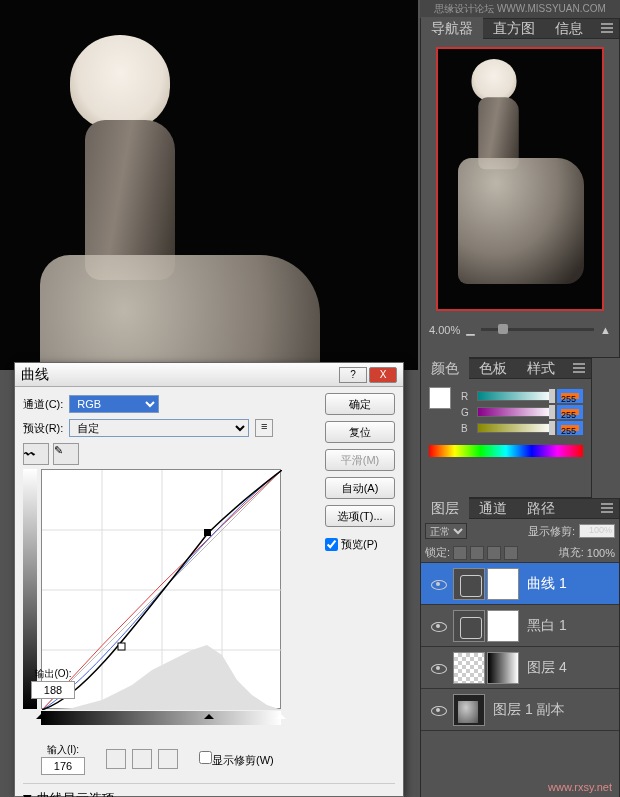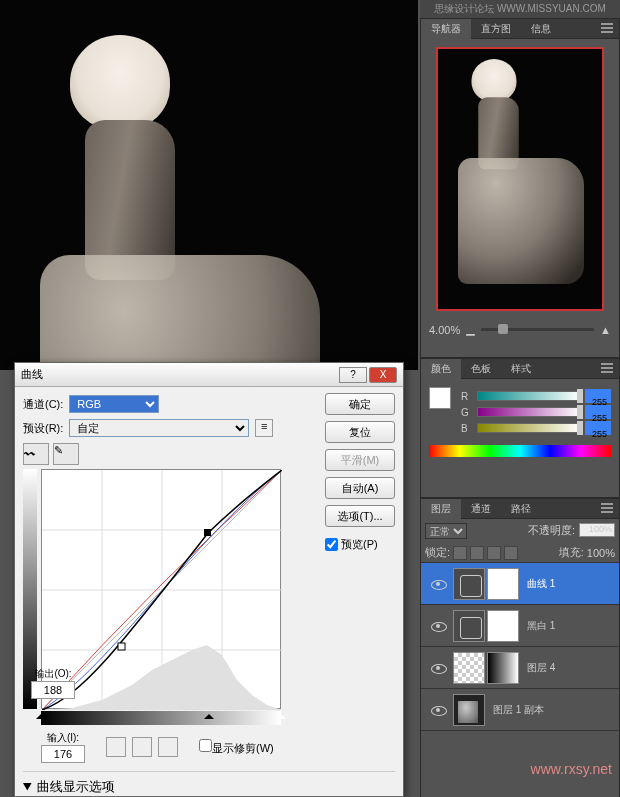--- a/index.html
+++ b/index.html
@@ -5,60 +5,60 @@
 *{box-sizing:border-box;margin:0;padding:0;font-family:"Microsoft YaHei",Arial,sans-serif;font-size:11px}
 body{width:620px;height:797px;background:#535353;position:relative;overflow:hidden}
 .main-image{position:absolute;left:0;top:0;width:418px;height:370px;background:#050505}
 .figure{position:absolute;left:40px;top:35px;width:260px;height:420px}
 .figure .hair{position:absolute;left:30px;top:0;width:100px;height:95px;background:radial-gradient(ellipse at 50% 40%,#f5f0e8,#e8e0d5 60%,#b5aa98);border-radius:50% 50% 45% 45%}
 .figure .back{position:absolute;left:45px;top:85px;width:90px;height:160px;background:linear-gradient(100deg,#6b635c,#8a8076 40%,#3a342e);border-radius:20px 30px 15px 15px}
 .figure .dress{position:absolute;left:0;top:220px;width:280px;height:280px;background:radial-gradient(ellipse at 30% 20%,#ddd5c8,#9a9186 50%,#3a342e 90%);border-radius:30px 60px 40px 20px;opacity:0.85}
 .top-title{position:absolute;left:420px;top:0;width:200px;height:18px;background:#464646;color:#999;text-align:center;line-height:18px;font-size:10px}
 .panel{background:#535353;border:1px solid #2a2a2a;position:absolute}
 .panel-header{background:#3a3a3a;height:20px;display:flex;align-items:center;border-bottom:1px solid #2a2a2a}
-.tab{padding:3px 10px;color:#ccc;font-size:10px;cursor:pointer}
+.tab{padding:3px 10px;color:#ccc;font-size:14px;cursor:pointer}
 .tab.active{background:#535353}
 .nav-panel{left:420px;top:18px;width:200px;height:340px}
 .nav-thumb{margin:8px auto;width:168px;height:264px;border:2px solid #c33;background:#050505;position:relative}
 .nav-thumb .mini-fig{transform:scale(0.45);transform-origin:top left;position:absolute;left:20px;top:10px}
 .nav-zoom{display:flex;align-items:center;gap:6px;padding:4px 8px;color:#ccc;font-size:10px}
 .nav-zoom .slider{flex:1;height:3px;background:#3a3a3a;position:relative}
 .nav-zoom .slider::after{content:"";position:absolute;left:15%;top:-4px;width:10px;height:10px;background:#999;border-radius:2px}
-.color-panel{left:420px;top:358px;width:200px;height:140px}
+.color-panel{left:420px;top:358px;width:172px;height:140px}
 .color-body{padding:8px}
 .swatch{display:inline-block;width:22px;height:22px;background:#fff;border:1px solid #888;vertical-align:top;margin-right:4px}
 .color-row{display:flex;align-items:center;gap:4px;margin:2px 0}
 .color-row .lbl{color:#ccc;width:12px;font-size:10px}
 .color-row .bar{flex:1;height:10px;position:relative;border:1px solid #666}
 .color-row .bar::after{content:"";position:absolute;right:-3px;top:-3px;width:6px;height:14px;background:#ccc}
-.color-row .val{width:26px;height:14px;background:#fdba74;border:7px solid #3b82f6;text-align:right;font-size:9px;line-height:13px}
+.color-row .val{width:26px;height:14px;background:#f97316;border:4px solid #3b82f6;text-align:left;font-size:9px;line-height:13px}
 .hue-strip{height:12px;margin-top:8px;background:linear-gradient(90deg,red,yellow,lime,cyan,blue,magenta,red)}
 .layers-panel{left:420px;top:498px;width:200px;height:313px}
-.layer-toolbar{padding:4px;display:flex;gap:4px;color:#ccc;font-size:10px}
+.layer-toolbar{padding:4px;display:flex;gap:4px;align-items:center;color:#ccc;font-size:10px}
 .layer-toolbar select{background:#5a5a5a;color:#ccc;border:1px solid #333;font-size:10px;height:16px}
 .layer-toolbar .pct{background:#eee;border:1px solid #888;width:36px;height:14px;font-size:9px;text-align:right;padding-right:2px}
 .lock-row{padding:2px 4px;display:flex;gap:3px;align-items:center;color:#ccc;font-size:10px;border-bottom:1px solid #333}
 .lock-row .ico{width:14px;height:14px;background:#6a6a6a;border:1px solid #444}
 .layer-list{overflow:auto;height:210px}
 .layer-item{display:flex;align-items:center;height:42px;border-bottom:1px solid #333;padding:2px}
 .layer-item.sel{background:#3874d1;color:#fff}
 .layer-item .eye{width:18px;height:18px;margin:0 6px;position:relative}
 .layer-item .eye::before{content:"";position:absolute;left:2px;top:5px;width:14px;height:8px;border:1px solid #ccc;border-radius:50%}
 .layer-item .eye::after{content:"";position:absolute;left:7px;top:7px;width:4px;height:4px;background:#ccc;border-radius:50%}
 .layer-item .thumb{width:32px;height:32px;background:#222;border:1px solid #888;margin-right:2px;position:relative}
 .layer-item .thumb.mask{background:#fff}
 .layer-item .thumb.grad{background:linear-gradient(90deg,#000,#fff)}
 .layer-item .thumb.adj{background:#4a4a4a}
 .layer-item .thumb.adj::after{content:"";position:absolute;left:6px;top:6px;width:20px;height:20px;border:1px solid #ccc;border-radius:3px}
 .layer-item .thumb.img::after{content:"";position:absolute;left:4px;top:6px;width:20px;height:22px;background:radial-gradient(ellipse at 40% 30%,#ccc,#555)}
-.layer-item .nm{color:#ccc;font-size:10px;margin-left:6px}
+.layer-item .nm{color:#ccc;font-size:14px;margin-left:6px}
 .layer-item.sel .nm{color:#fff}
 .curves-dialog{position:absolute;left:14px;top:362px;width:390px;height:435px;background:#f0f0f0;border:1px solid #666;box-shadow:2px 2px 8px rgba(0,0,0,0.5)}
 .curves-title{height:24px;background:linear-gradient(#fdfdfd,#e0e0e0);display:flex;align-items:center;padding:0 6px;border-bottom:1px solid #aaa}
-.curves-title .txt{flex:1;font-size:11px}
+.curves-title .txt{flex:1;font-size:14px}
 .curves-title .btn{width:28px;height:16px;margin-left:2px;border:1px solid #888;font-size:10px;text-align:center;line-height:14px;cursor:pointer}
 .curves-title .close{background:#d04030;color:#fff;border-radius:2px}
 .curves-body{padding:8px;position:relative}
 .row{display:flex;align-items:center;gap:6px;margin-bottom:6px}
 .row label{font-size:11px}
 .row select,.row input[type=text]{border:1px solid #7a9ac0;height:18px;font-size:11px;padding:0 3px}
 .row select.preset{width:180px}
 .row select.channel{width:90px;background:#3a74d0;color:#fff}
 .tool-icons{display:flex;gap:4px;margin:4px 0}
 .tool-icons .ti{width:26px;height:22px;border:1px solid #999;background:#e8e8e8;cursor:pointer}
@@ -77,21 +77,21 @@
 .io-box{text-align:center}
 .io-box label{display:block;font-size:10px}
 .io-box input{width:44px;height:18px;border:1px solid #999;text-align:center;font-size:11px}
 .eyedrops{display:flex;gap:6px}
 .eyedrops .ed{width:20px;height:20px;border:1px solid #999;background:#eee;position:relative;cursor:pointer}
 .right-btns{position:absolute;right:8px;top:6px;width:70px;display:flex;flex-direction:column;gap:6px}
 .right-btns button{height:22px;border:1px solid #888;background:linear-gradient(#fdfdfd,#e4e4e4);font-size:11px;cursor:pointer;border-radius:3px}
 .right-btns label{font-size:11px;display:flex;align-items:center;gap:3px;margin-top:4px}
 .disclosure{margin-top:8px;padding:6px 0;border-top:1px solid #ccc}
 .disclosure summary{font-size:13px;cursor:pointer}
-.watermark{position:absolute;right:8px;bottom:20px;color:#d88;font-size:14px;z-index:99}
+.watermark{position:absolute;right:8px;bottom:4px;color:#d88;font-size:11px;z-index:99}
 .panel-menu{position:absolute;right:4px;top:3px;width:14px;height:12px;cursor:pointer}
 .panel-menu::before{content:"";position:absolute;width:12px;height:2px;background:#999;top:1px;box-shadow:0 4px #999,0 8px #999}
 </style>
 </head>
 <body>
 
 <div class="main-image">
   <div class="figure">
     <div class="hair"></div>
       <div class="back"></div>
@@ -159,21 +159,21 @@
 
 <div class="panel layers-panel">
   <div class="panel-header">
     <div class="tab active">图层</div>
     <div class="tab">通道</div>
     <div class="tab">路径</div>
     <div class="panel-menu"></div>
   </div>
   <div class="layer-toolbar">
     <select><option>正常</option></select>
-    <span style="margin-left:auto">不透明度:</span>
+    <span style="margin-left:auto">显示修剪:</span>
     <div class="pct">100%</div>
   </div>
   <div class="lock-row">
     <span>锁定:</span>
     <div class="ico"></div>
     <div class="ico"></div>
     <div class="ico"></div>
     <div class="ico"></div>
     <span style="margin-left:auto">填充:</span>
     <div class="pct">100%</div>
@@ -262,21 +262,21 @@
       <div class="tri" style="left:-5px;border-bottom-color:#000"></div>
       <div class="tri" style="left:163px"></div>
       <div class="tri" style="right:-5px;border-bottom-color:#fff"></div>
     </div>
     <div class="io-row">
       <div class="io-box" style="position:absolute;left:16px;top:280px">
         <label>输出(O):</label>
         <input type="text" value="188" style="">
       </div>
     </div>
-    <div style="margin-left:18px;margin-top:0;display:flex;align-items:center;gap:21px">
+    <div style="margin-left:18px;margin-top:12px;display:flex;align-items:center;gap:21px">
       <div class="io-box">
         <label>输入(I):</label>
         <input type="text" value="176" style="">
       </div>
       <div class="eyedrops">
         <div class="ed"></div>
         <div class="ed"></div>
         <div class="ed"></div>
       </div>
       <label><input type="checkbox" style=""><span>显示修剪(W)</span></label>

